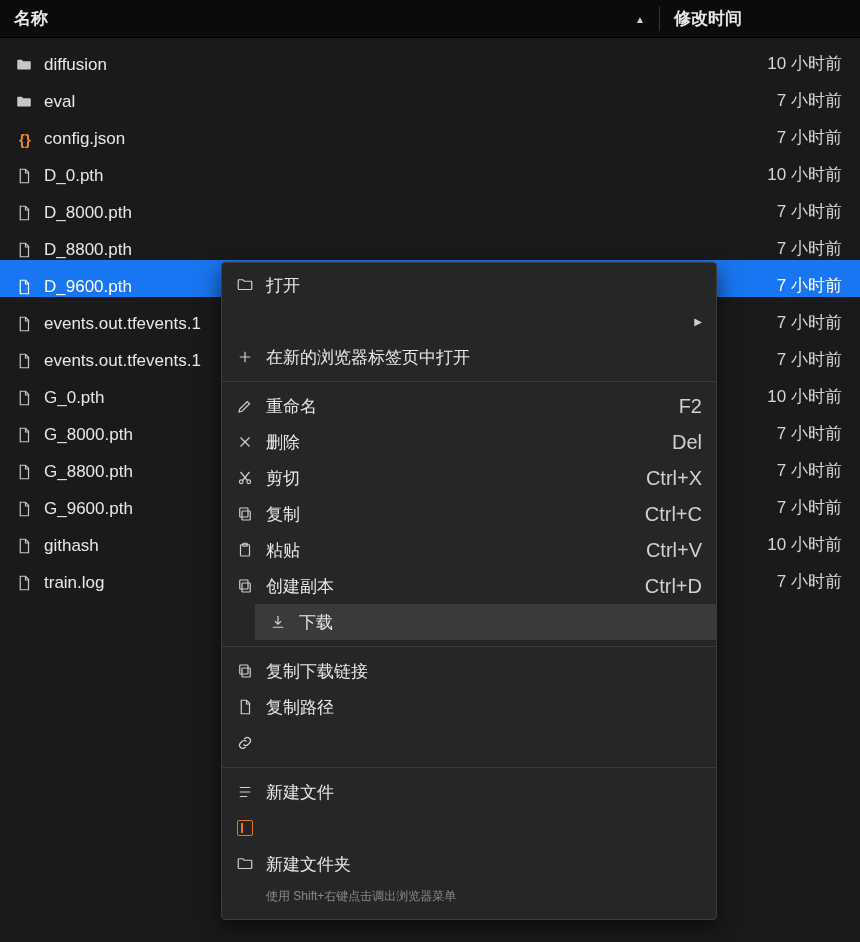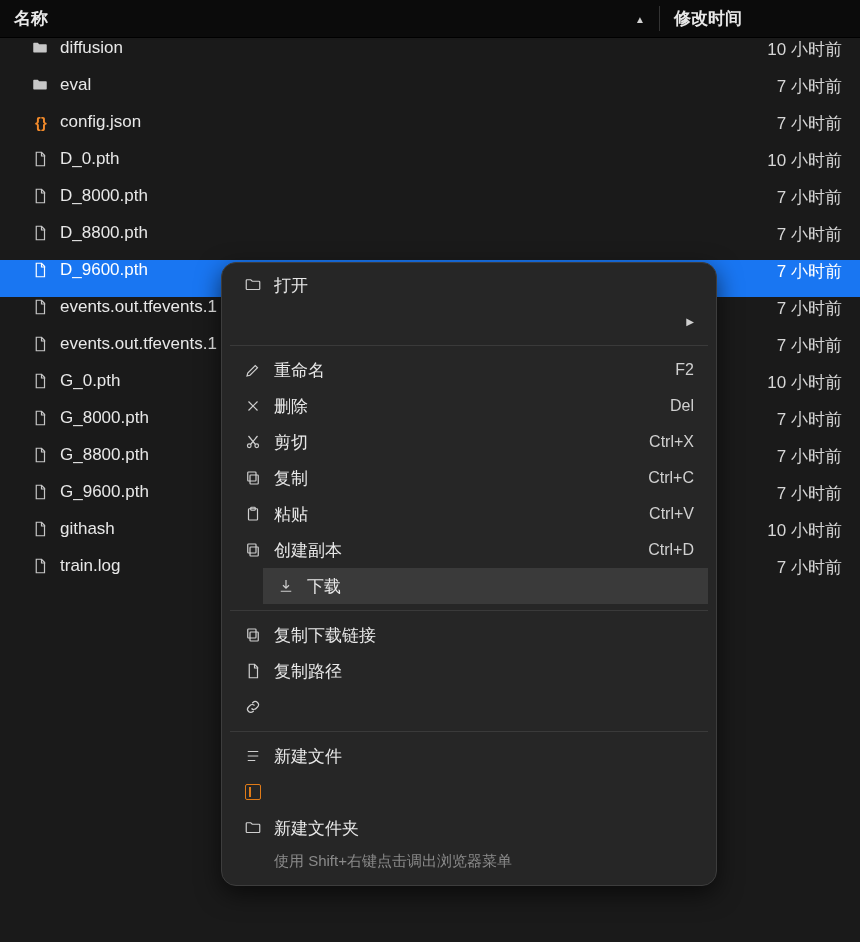--- a/index.html
+++ b/index.html
@@ -48,23 +48,23 @@
     margin-left:auto;
     font-size:10px;opacity:.9;
     transform:translateY(1px);
   }
   .col-sep{width:1px;background:#333;margin:6px 0;}
 
   
   .rows{}
   .row{
     display:flex;
-    align-items:flex-start;
+    align-items:flex-end;
     height:var(--row-h);
-    padding-left:30px;
+    padding-left:14px;
     cursor:default;
     white-space:nowrap;
   }
   .row .ficon{
     width:20px;height:20px;
     flex:0 0 20px;
     margin-right:10px;
     display:flex;align-items:center;justify-content:center;
   }
   .row .fname{
@@ -90,46 +90,46 @@
   .row.sel .icon-file svg{stroke:#fff;}
   .icon-json{color:var(--json-orange);font-weight:700;font-size:15px;letter-spacing:-2px;}
 
   
   .context-menu{
     position:absolute;
     left:221px; top:262px;
     width:496px;
     background:var(--menu-bg);
     border:1px solid var(--menu-border);
-    border-radius:15px;
+    border-radius:4px;
     box-shadow:0 8px 24px rgba(0,0,0,.6);
-    padding:4px 8px;
+    padding:4px 0;
     z-index:10;
   }
   .mrow{
     display:flex;align-items:center;
     height:36px;
     padding:0 14px 0 12px;
     cursor:pointer;
     position:relative;
   }
   .mrow.hovered{background:var(--menu-hover);margin-left:33px;}
   .mrow .micon{
     width:22px;flex:0 0 22px;margin-right:10px;
     display:flex;align-items:center;justify-content:center;
     color:#cfcfcf;
   }
   .mrow .mlabel{flex:1;color:var(--text);}
-  .mrow .mkey{color:#d0d0d0;font-size:16px;}
+  .mrow .mkey{color:#d0d0d0;font-size:20px;}
   .mrow .marrow{color:#cfcfcf;font-size:10px;margin-left:auto;}
   .msep{height:1px;background:#3a3a3a;margin:6px 0;}
   .mhint{
     padding:6px 14px 10px 44px;
     color:var(--muted);
-    font-size:15px;
+    font-size:12px;
   }
 
   
   .mi{width:18px;height:18px;display:block;}
   .mi svg{stroke:#cfcfcf;fill:none;stroke-width:1.6;}
 
   .icon-notebook-box{
     width:16px;height:16px;border:1.8px solid var(--nb-orange);
     border-radius:2px;position:relative;
   }
@@ -309,20 +309,30 @@
         </span>
       </span>
       <span class="mlabel">打开</span>
     </div>
     <div class="mrow">
       <span class="micon">
         <span class="mi"></span>
       </span>
       <span class="marrow">▶</span>
     </div>
+    <div class="mrow">
+      <span class="micon">
+        <span class="mi">
+          <svg viewBox="0 0 24 24" width="18" height="18">
+            <path d="M12 5v14M5 12h14"></path>
+          </svg>
+        </span>
+      </span>
+      <span class="mlabel">在新的浏览器标签页中打开</span>
+    </div>
     <div class="msep"></div>
     <div class="mrow">
       <span class="micon">
         <span class="mi">
           <svg viewBox="0 0 24 24" width="18" height="18">
             <path d="M4 20l4-1 10-10-3-3L5 16l-1 4z"></path>
           </svg>
         </span>
       </span>
       <span class="mlabel">重命名</span>

